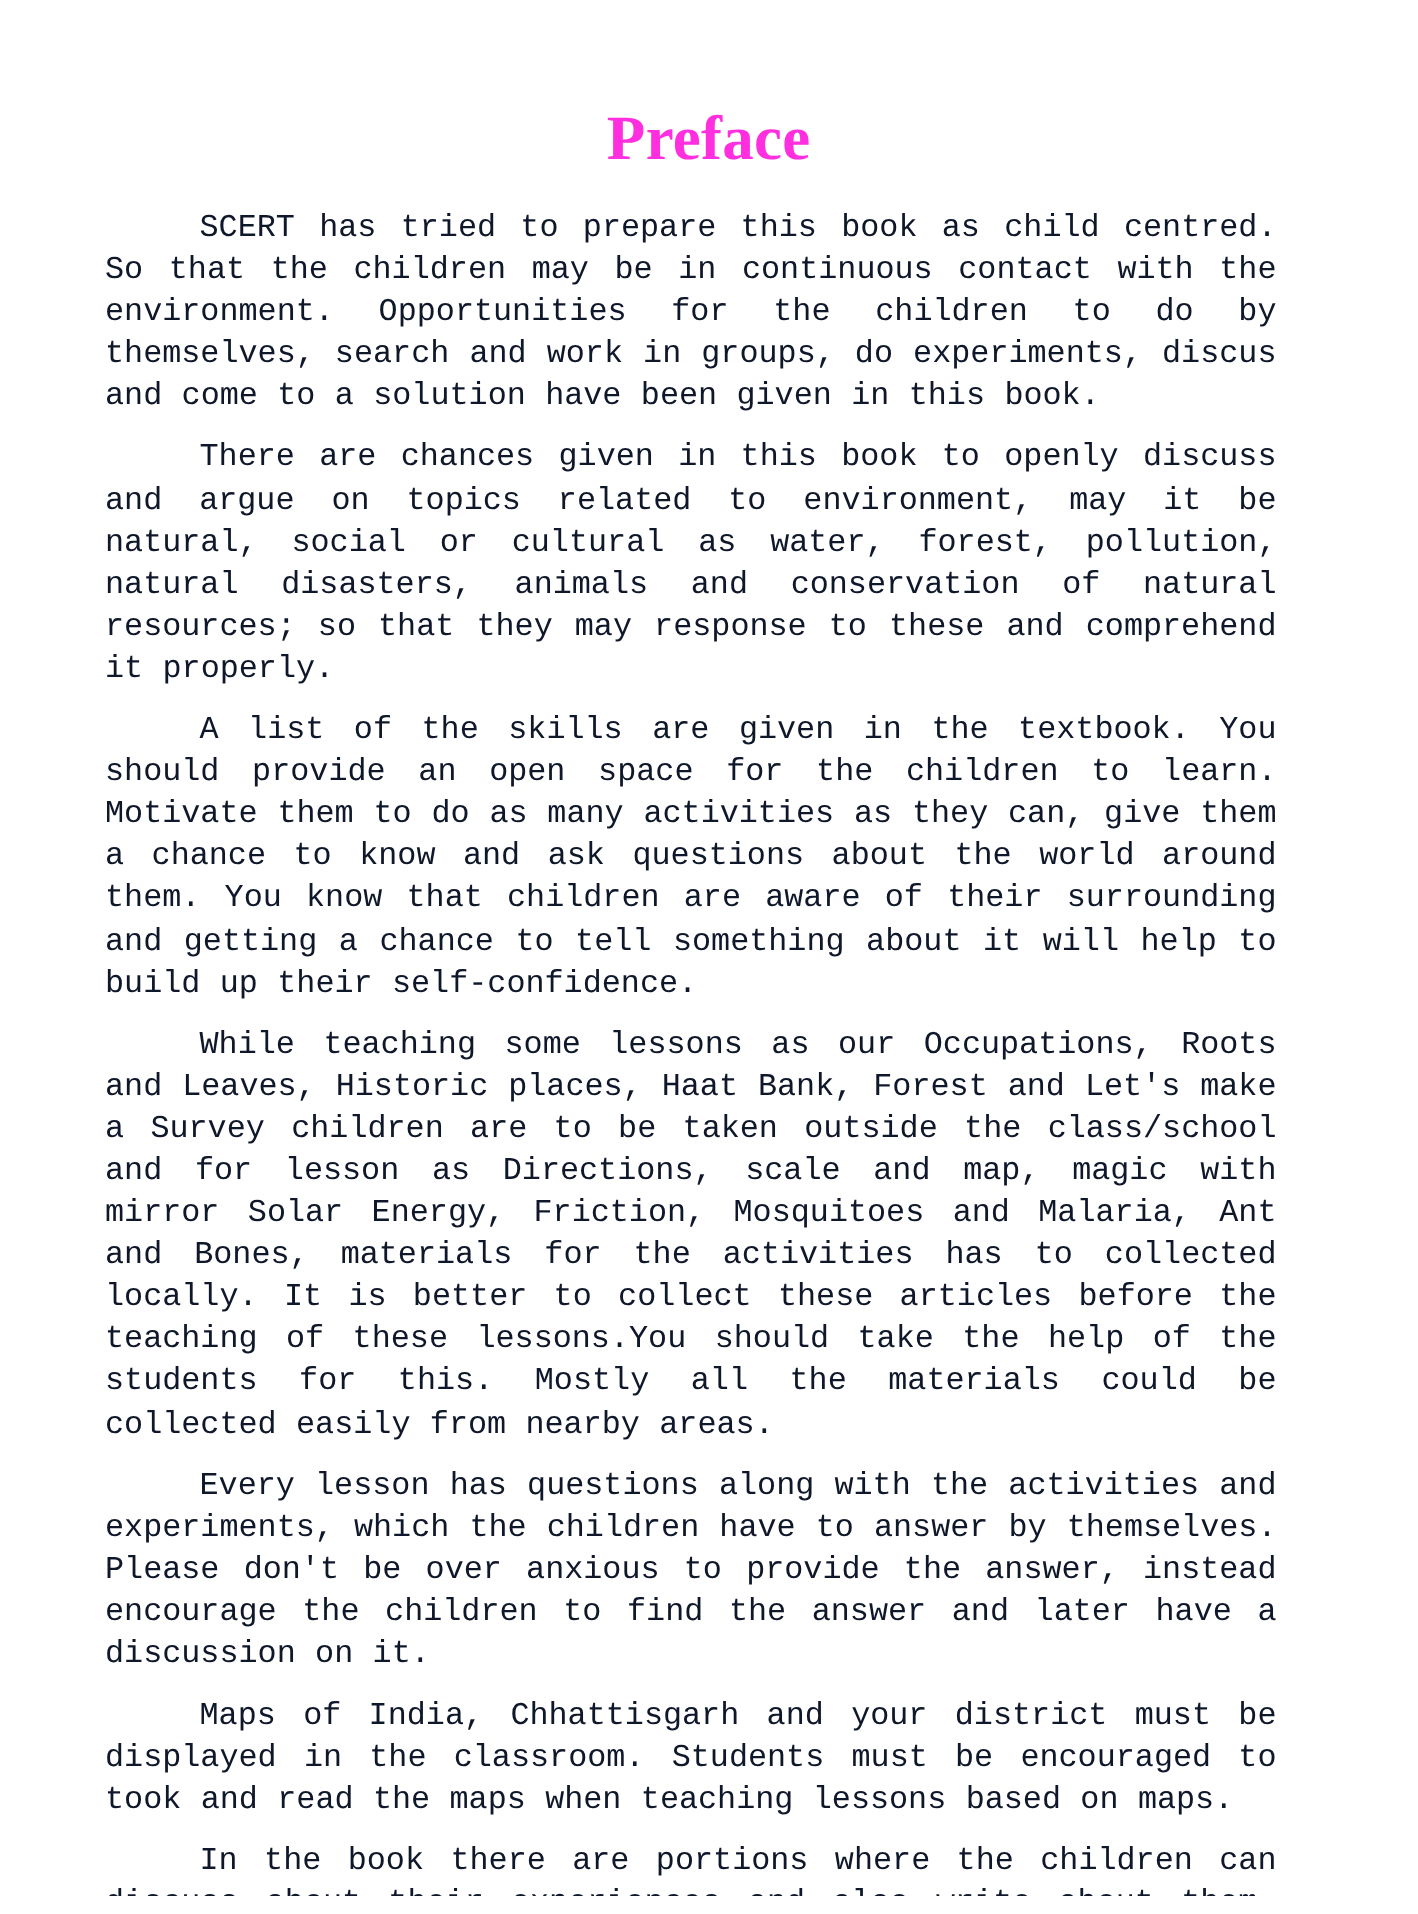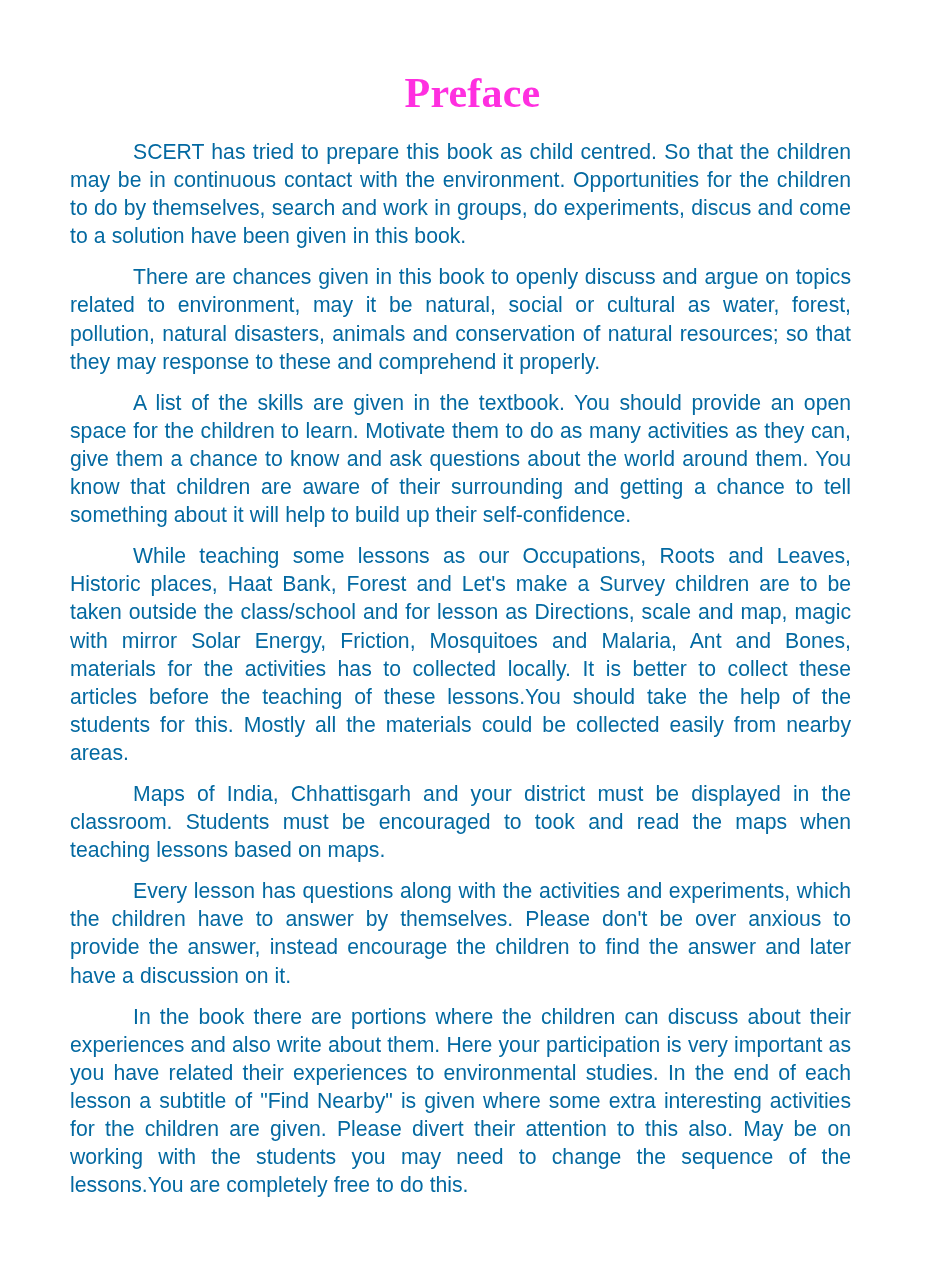--- a/index.html
+++ b/index.html
@@ -36,24 +36,24 @@
   }
 
   .body-column {
     position: absolute;
     left: 70px;
     top: 138px;
     width: 781px;
   }
 
   p.para {
-    font-family: Liberation Sans, sans-serif;
+    font-family: Liberation Mono, monospace;
     font-size: 21.2px;
     line-height: 28.1px;
-    color: #0369a1;
+    color: #0f172a;
     text-align: justify;
     text-justify: inter-word;
     text-indent: 63px;
     margin: 0 0 13px 0;
     padding: 0;
     -webkit-hyphens: none;
     hyphens: none;
     word-spacing: 0.2px;
   }
 
@@ -72,21 +72,21 @@
 
     <p class="para">SCERT has tried to prepare this book as child centred. So that the children may be in continuous contact with the environment. Opportunities for the children to do by themselves, search and work in groups, do experiments, discus and come to a solution have been given in this book.</p>
 
     <p class="para">There are chances given in this book to openly discuss and argue on topics related to environment, may it be natural, social or cultural as water, forest, pollution, natural disasters, animals and conservation of natural resources; so that they may response to these and comprehend it properly.</p>
 
     <p class="para">A list of the skills are given in the textbook. You should provide an open space for the children to learn. Motivate them to do as many activities as they can, give them a chance to know and ask questions about the world around them. You know that children are aware of their surrounding and getting a chance to tell something about it will help to build up their self-confidence.</p>
 
 
     <p class="para">While teaching some lessons as our Occupations, Roots and Leaves, Historic places, Haat Bank, Forest and Let's make a Survey children are to be taken outside the class/school and for lesson as Directions, scale and map, magic with mirror Solar Energy, Friction, Mosquitoes and Malaria, Ant and Bones, materials for the activities has to collected locally. It is better to collect these articles before the teaching of these lessons.You should take the help of the students for this. Mostly all the materials could be collected easily from nearby areas.</p>
 
+    <p class="para">Every lesson has questions along with the activities and experiments, which the children have to answer by themselves. Please don't be over anxious to provide the answer, instead encourage the children to find the answer and later have a discussion on it.</p>
+
     <p class="para">Maps of India, Chhattisgarh and your district must be displayed in the classroom. Students must be encouraged to took and read the maps when teaching lessons based on maps.</p>
-
-    <p class="para">Every lesson has questions along with the activities and experiments, which the children have to answer by themselves. Please don't be over anxious to provide the answer, instead encourage the children to find the answer and later have a discussion on it.</p>
 
     <p class="para">In the book there are portions where the children can discuss about their experiences and also write about them. Here your participation is very important as you have related their experiences to environmental studies. In the end of each lesson a subtitle of "Find Nearby" is given where some extra interesting activities for the children are given. Please divert their attention to this also. May be on working with the students you may need to change the sequence of the lessons.You are completely free to do this.</p>
 
   </div>
 
 </div>
 
 </body></html>

